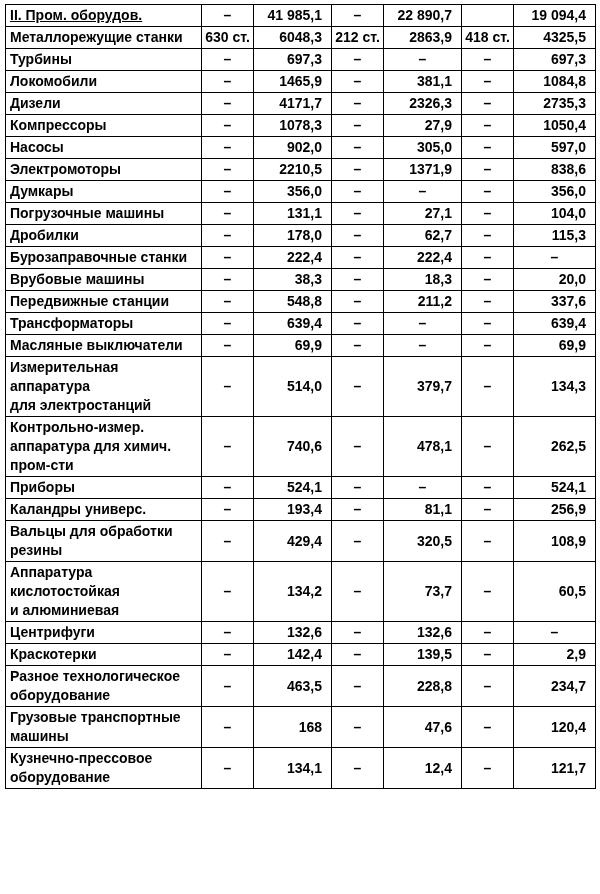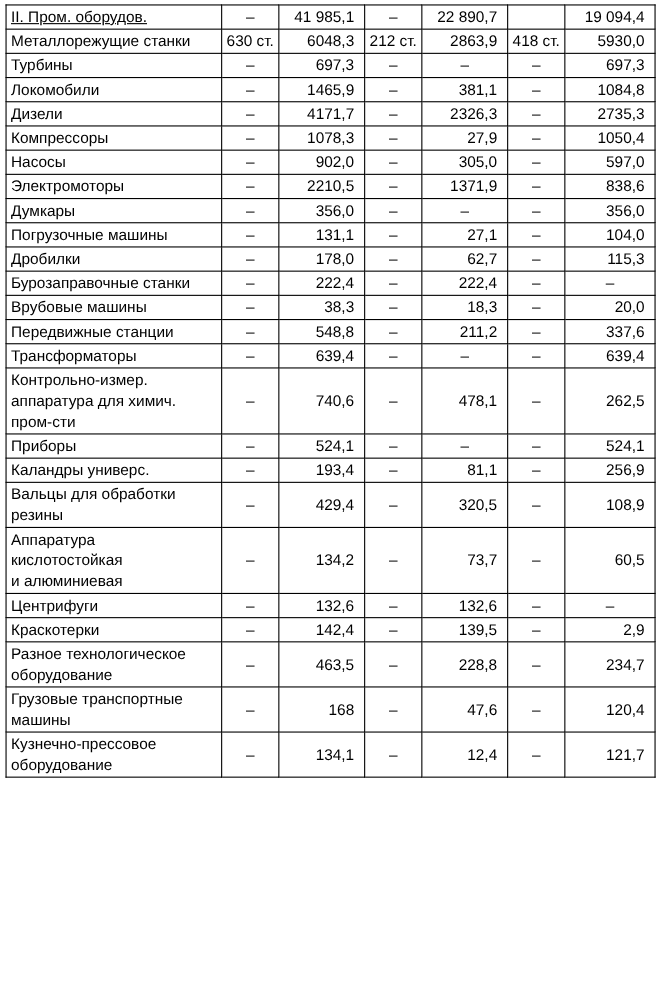--- a/index.html
+++ b/index.html
@@ -9,20 +9,21 @@
     font-family: "Liberation Sans", sans-serif;
     color: #000000;
     overflow: hidden;
   }
   .page { padding: 4px 5px; }
   table {
     border-collapse: collapse;
     width: 590px;
     table-layout: fixed;
     border: 1px solid #000;
+    font-weight: bold;
   }
   td {
     border: 1px solid #000;
     font-size: 14px;
     line-height: 19px;
     padding: 1px 3px;
     vertical-align: middle;
     overflow: hidden;
   }
   td.name {
@@ -61,21 +62,21 @@
           <td class="center"></td>
           <td class="num">19 094,4</td>
         </tr>
         <tr>
           <td class="name">Металлорежущие станки</td>
           <td class="center">630 ст.</td>
           <td class="num">6048,3</td>
           <td class="center">212 ст.</td>
           <td class="num">2863,9</td>
           <td class="center">418 ст.</td>
-          <td class="num">5930,0</td>
+          <td class="num">4325,5</td>
         </tr>
         <tr>
           <td class="name">Турбины</td>
           <td class="center">–</td>
           <td class="num">697,3</td>
           <td class="center">–</td>
           <td class="center">–</td>
           <td class="center">–</td>
           <td class="num">697,3</td>
         </tr>
@@ -179,20 +180,40 @@
           <td class="num">337,6</td>
         </tr>
         <tr>
           <td class="name">Трансформаторы</td>
           <td class="center">–</td>
           <td class="num">639,4</td>
           <td class="center">–</td>
           <td class="center">–</td>
           <td class="center">–</td>
           <td class="num">639,4</td>
+        </tr>
+        <tr>
+          <td class="name">Масляные выключатели</td>
+          <td class="center">–</td>
+          <td class="num">69,9</td>
+          <td class="center">–</td>
+          <td class="center">–</td>
+          <td class="center">–</td>
+          <td class="num">69,9</td>
+        </tr>
+        <tr>
+          <td class="name">Измерительная
+аппаратура
+для электростанций</td>
+          <td class="center">–</td>
+          <td class="num">514,0</td>
+          <td class="center">–</td>
+          <td class="num">379,7</td>
+          <td class="center">–</td>
+          <td class="num">134,3</td>
         </tr>
         <tr>
           <td class="name">Контрольно-измер.
 аппаратура для химич.
 пром-сти</td>
           <td class="center">–</td>
           <td class="num">740,6</td>
           <td class="center">–</td>
           <td class="num">478,1</td>
           <td class="center">–</td>

